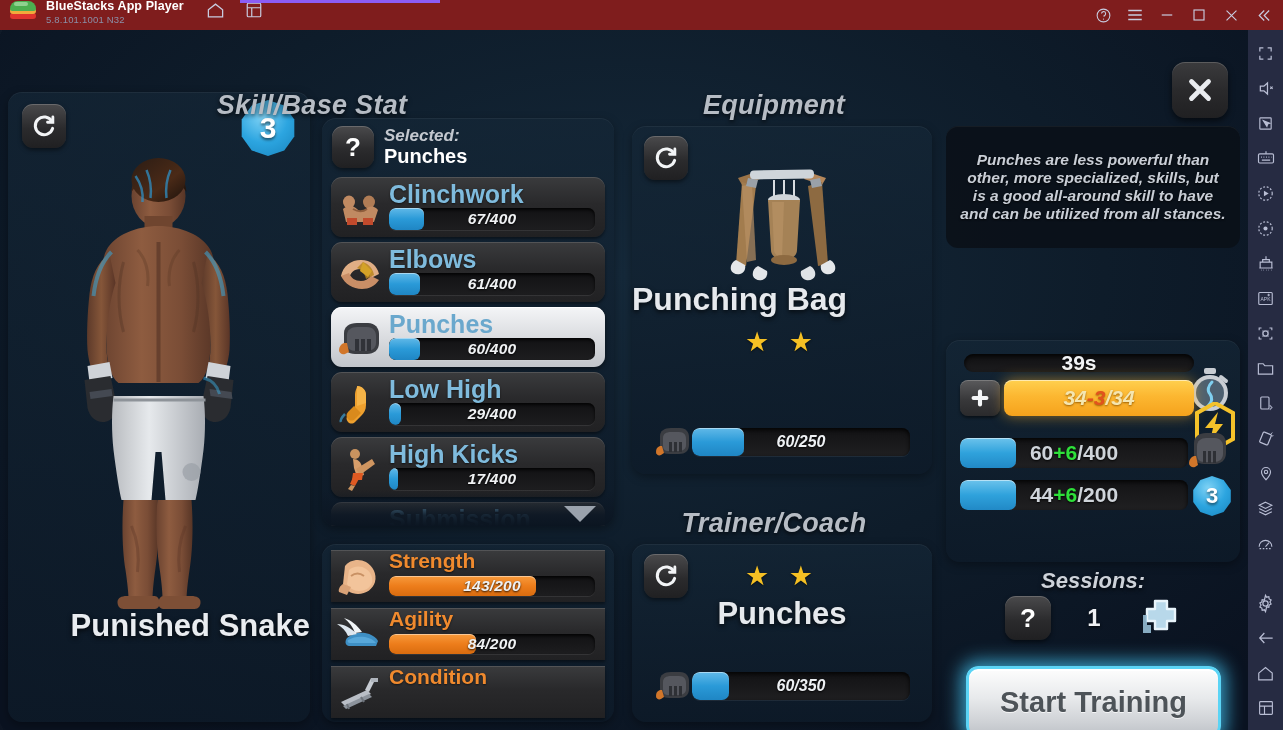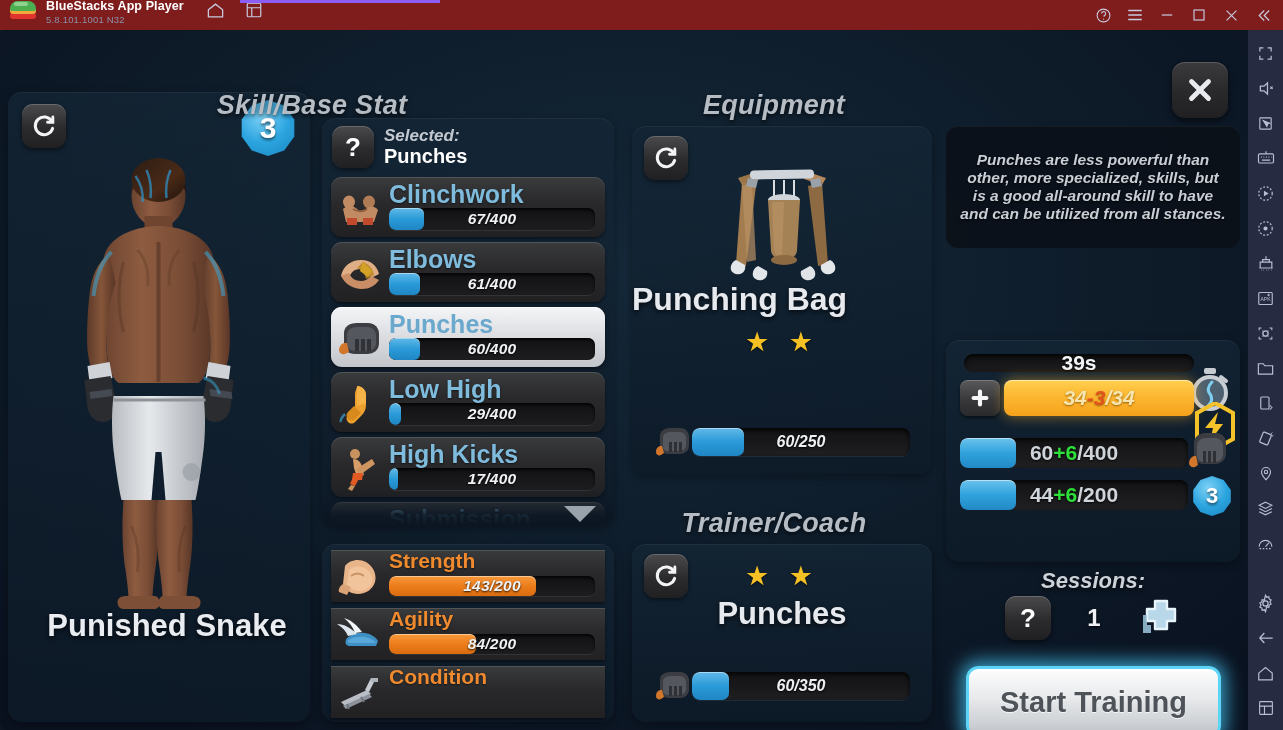--- a/index.html
+++ b/index.html
@@ -109,21 +109,21 @@
     text-shadow: 0 2px 3px rgba(0,0,0,.55);
   }
 
   
   #fighter-panel { left: 8px; top: 62px; width: 302px; height: 630px; }
   .fighter-img {
     position: absolute; left: 50%; top: 62px; transform: translateX(-50%);
     width: 215px; height: 455px;
   }
   .fighter-name {
-    position: absolute; left: 16px; right: 0; bottom: 78px; text-align: center;
+    position: absolute; left: 16px; right: 0; bottom: 78px; text-align: right;
     font-size: 31px; font-weight: bold; color: #e9ecf0;
     text-shadow: 0 2px 5px rgba(0,0,0,.8);
   }
 
   
   #skill-panel { left: 322px; top: 88px; width: 292px; height: 408px; overflow: hidden;}
   .sel-head { display: flex; align-items: flex-start; gap: 10px; padding: 8px 10px 4px 10px; }
   .sel-txt { line-height: 1.08; padding-top: 1px;}
   .sel-lbl { font-size: 17px; font-style: italic; font-weight: bold; color: #c3c8cf; }
   .sel-val { font-size: 20px; font-weight: bold; color: #ffffff; margin-top: 1px;}

